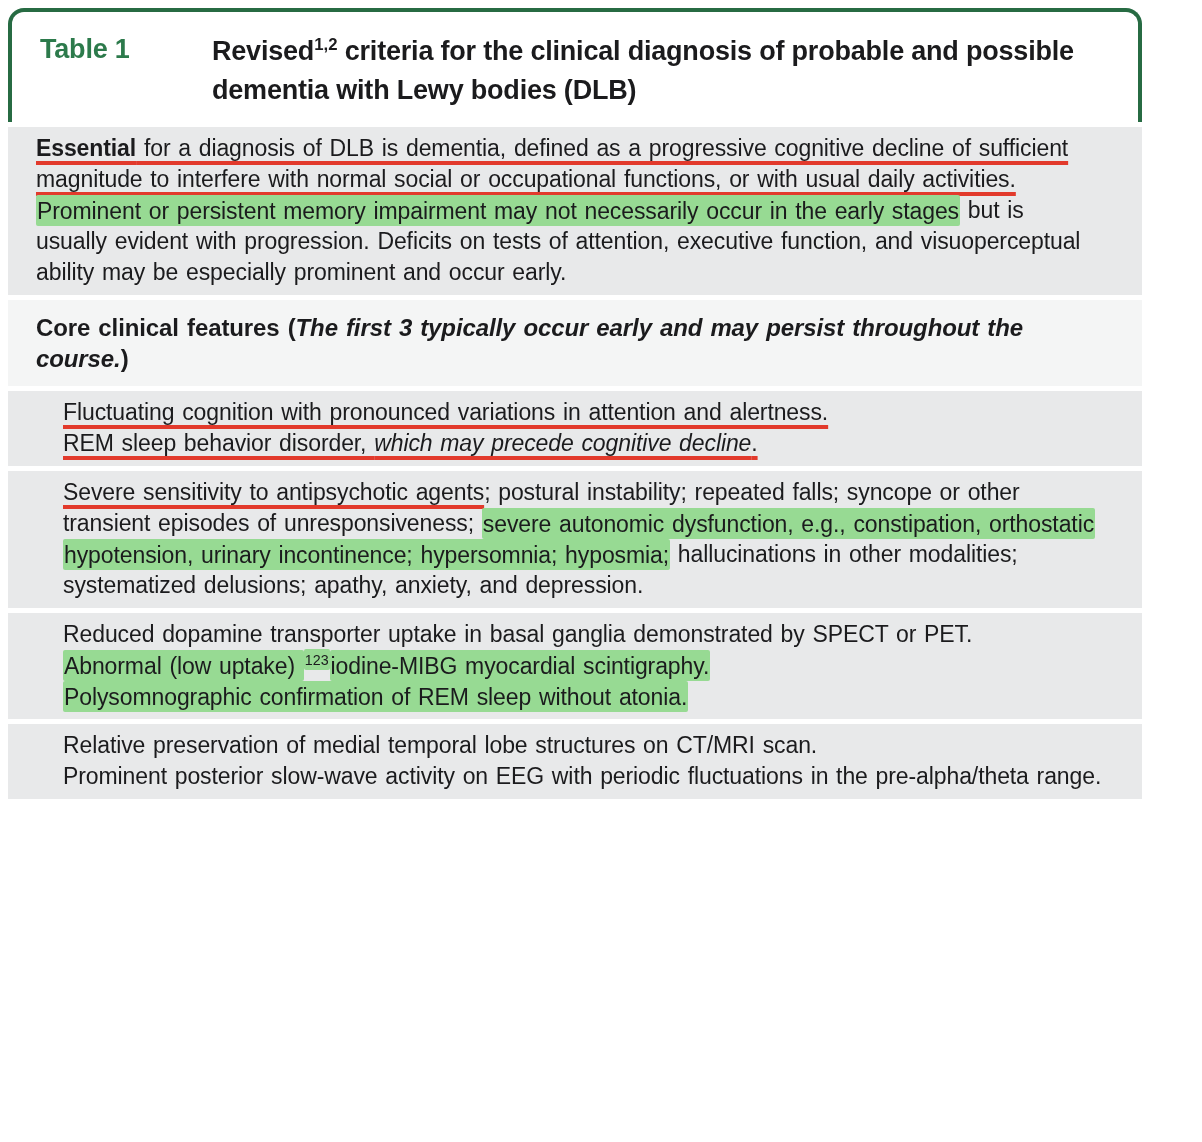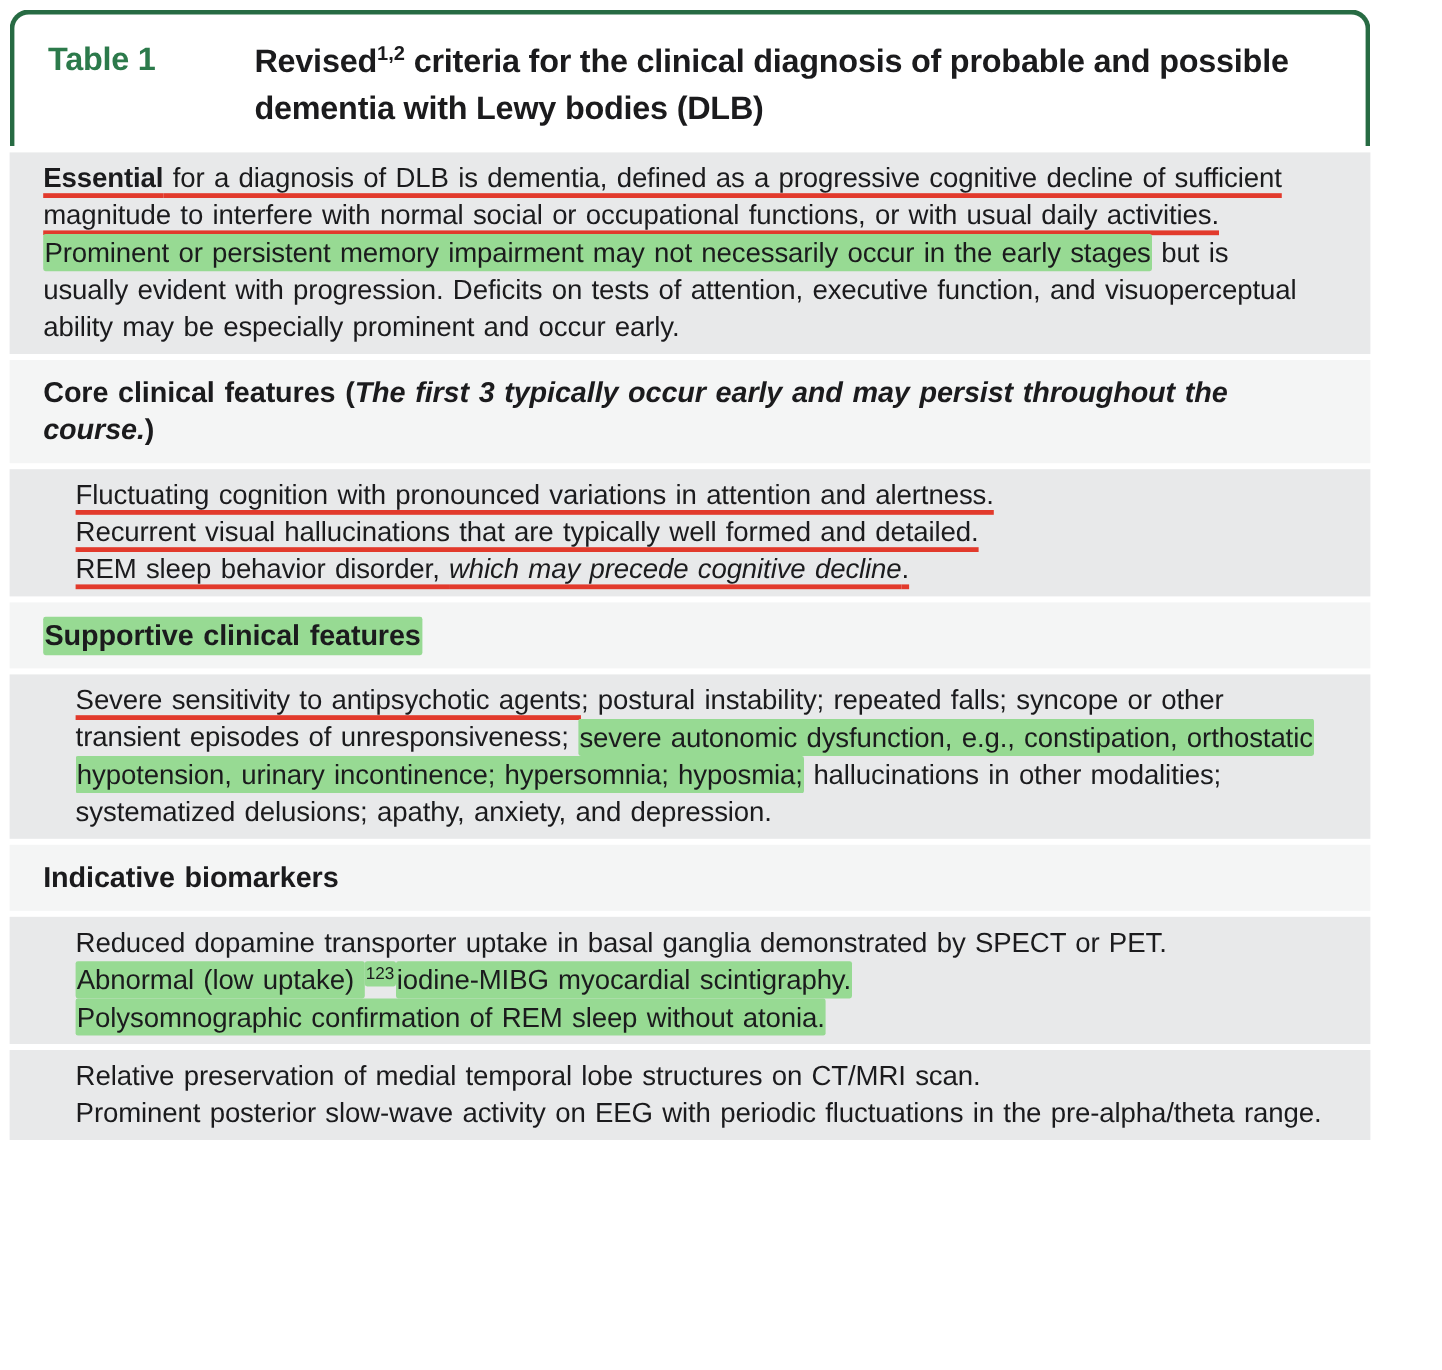--- a/index.html
+++ b/index.html
@@ -74,31 +74,24 @@
   </div>
   <div>
       <div class="band content">
         <p class="para"><span class="st-bold st-redline">Essential</span><span class="st-redline"> for a diagnosis of DLB is dementia, defined as a progressive cognitive decline of sufficient magnitude to interfere with normal social or occupational functions, or with usual daily activities.</span><span> </span><span class="st-highlight">Prominent or persistent memory impairment may not necessarily occur in the early stages</span><span> but is usually evident with progression. Deficits on tests of attention, executive function, and visuoperceptual ability may be especially prominent and occur early.</span></p>
       </div>
       <div class="band header">
         <p class="para"><span class="st-bold">Core clinical features (</span><span class="st-bold st-italic">The first 3 typically occur early and may persist throughout the course.</span><span class="st-bold">)</span></p>
       </div>
       <div class="band content indent">
         <p class="para"><span class="st-redline">Fluctuating cognition with pronounced variations in attention and alertness.</span></p>
-        <p class="para"><span class="st-redline">Recurrent visual hallucinations that are typically well formed and detailed.</span></p>
         <p class="para"><span class="st-redline">REM sleep behavior disorder, </span><span class="st-redline st-italic">which may precede cognitive decline</span><span class="st-redline">.</span></p>
-      </div>
-      <div class="band header">
-        <p class="para"><span class="st-bold st-highlight">Supportive clinical features</span></p>
       </div>
       <div class="band content indent">
         <p class="para"><span class="st-redline">Severe sensitivity to antipsychotic agents</span><span>; postural instability; repeated falls; syncope or other transient episodes of unresponsiveness; </span><span class="st-highlight">severe autonomic dysfunction, e.g., constipation, orthostatic hypotension, urinary incontinence; hypersomnia; hyposmia;</span><span> hallucinations in other modalities; systematized delusions; apathy, anxiety, and depression.</span></p>
-      </div>
-      <div class="band header">
-        <p class="para"><span class="st-bold">Indicative biomarkers</span></p>
       </div>
       <div class="band content indent">
         <p class="para"><span>Reduced dopamine transporter uptake in basal ganglia demonstrated by SPECT or PET.</span></p>
         <p class="para"><span class="st-highlight">Abnormal (low uptake) </span><span class="st-highlight st-sup">123</span><span class="st-highlight">iodine-MIBG myocardial scintigraphy.</span></p>
         <p class="para"><span class="st-highlight">Polysomnographic confirmation of REM sleep without atonia.</span></p>
       </div>
       <div class="band content indent">
         <p class="para"><span>Relative preservation of medial temporal lobe structures on CT/MRI scan.</span></p>
         <p class="para"><span>Prominent posterior slow-wave activity on EEG with periodic fluctuations in the pre-alpha/theta range.</span></p>
       </div>

